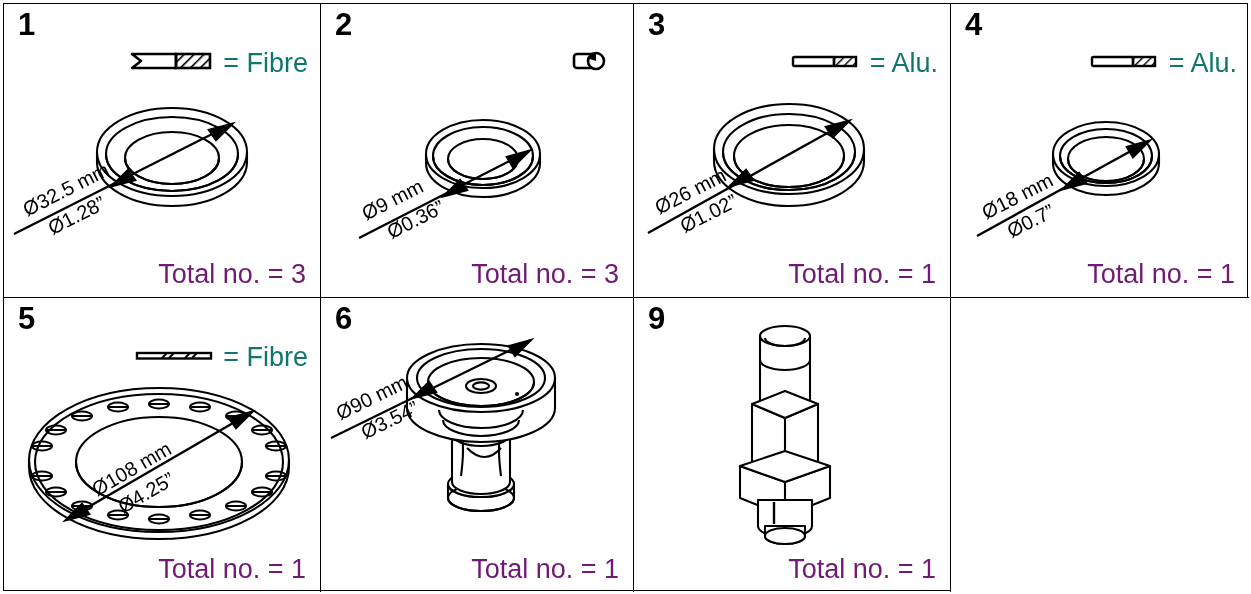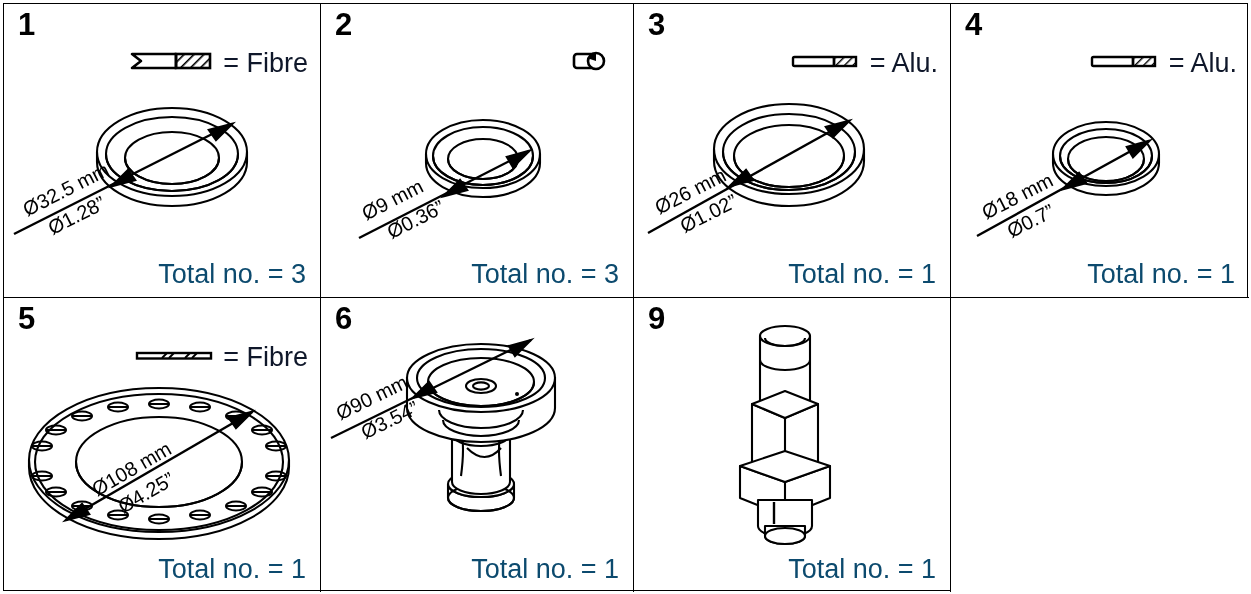--- a/index.html
+++ b/index.html
@@ -61,41 +61,41 @@
     position: absolute;
     right: 12px;
     top: 42px;
     display: flex;
     align-items: center;
     gap: 10px;
     height: 34px;
   }
   .material .mat-label {
     font-size: 27px;
-    color: #0f172a;
+    color: #0f766e;
     line-height: 1;
     white-space: nowrap;
   }
   .material .mat-sym { display: block; }
 
   .drawing {
     position: absolute;
     left: 0;
     right: 0;
     top: 82px;
     height: 170px;
   }
   .drawing svg { display: block; }
 
   .total {
     position: absolute;
     right: 14px;
     bottom: 9px;
     font-size: 27px;
-    color: #0c4a6e;
+    color: #701a75;
     white-space: nowrap;
     line-height: 1;
   }
 
   .empty-cell { background: #ffffff; }
 </style>
 </head>
 <body>
 
 <div id="sheet">

